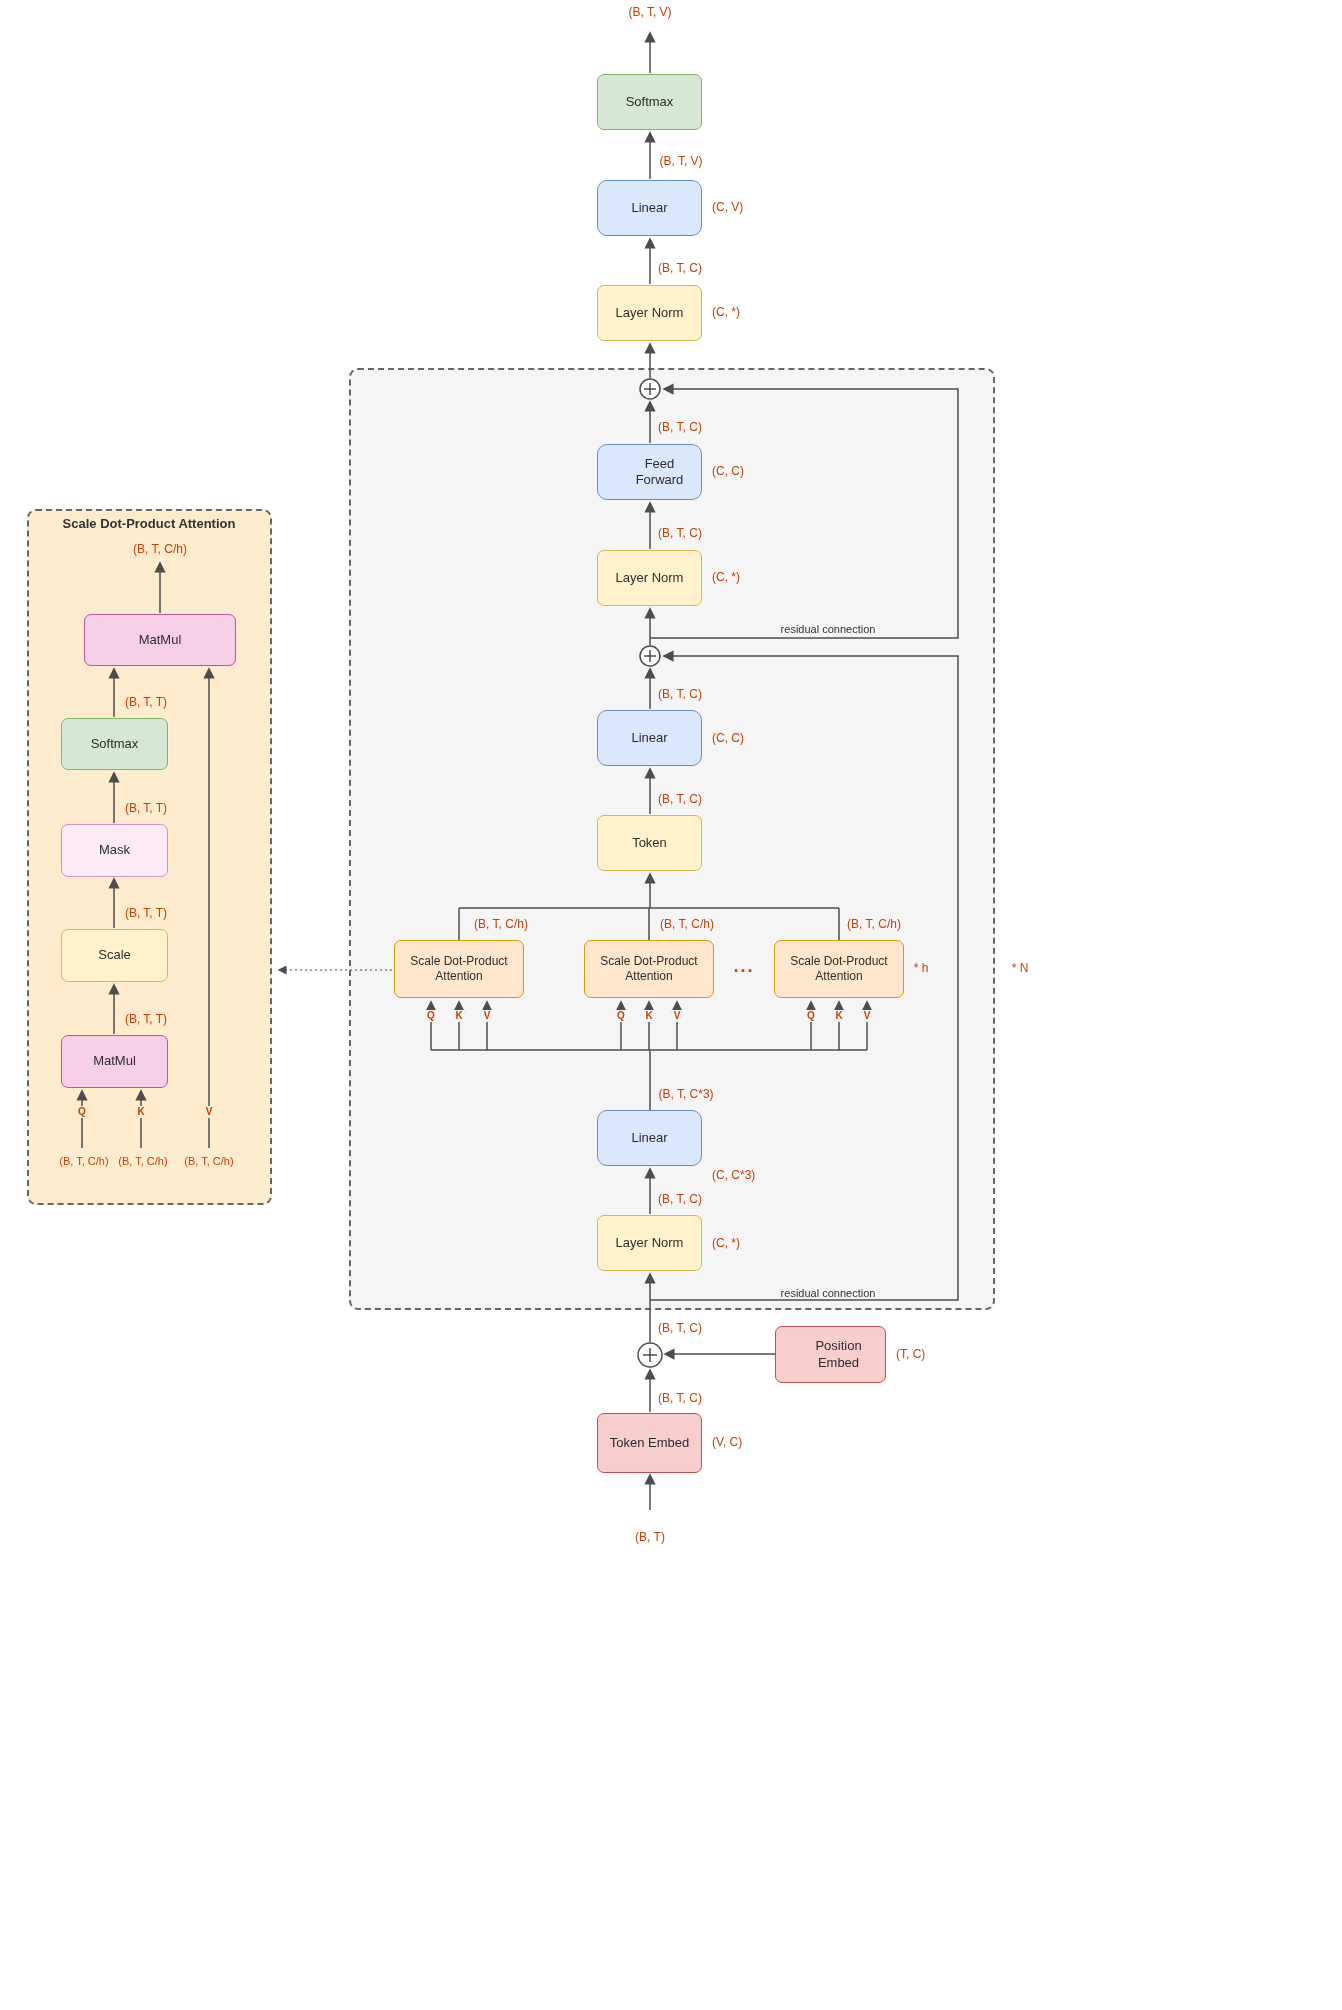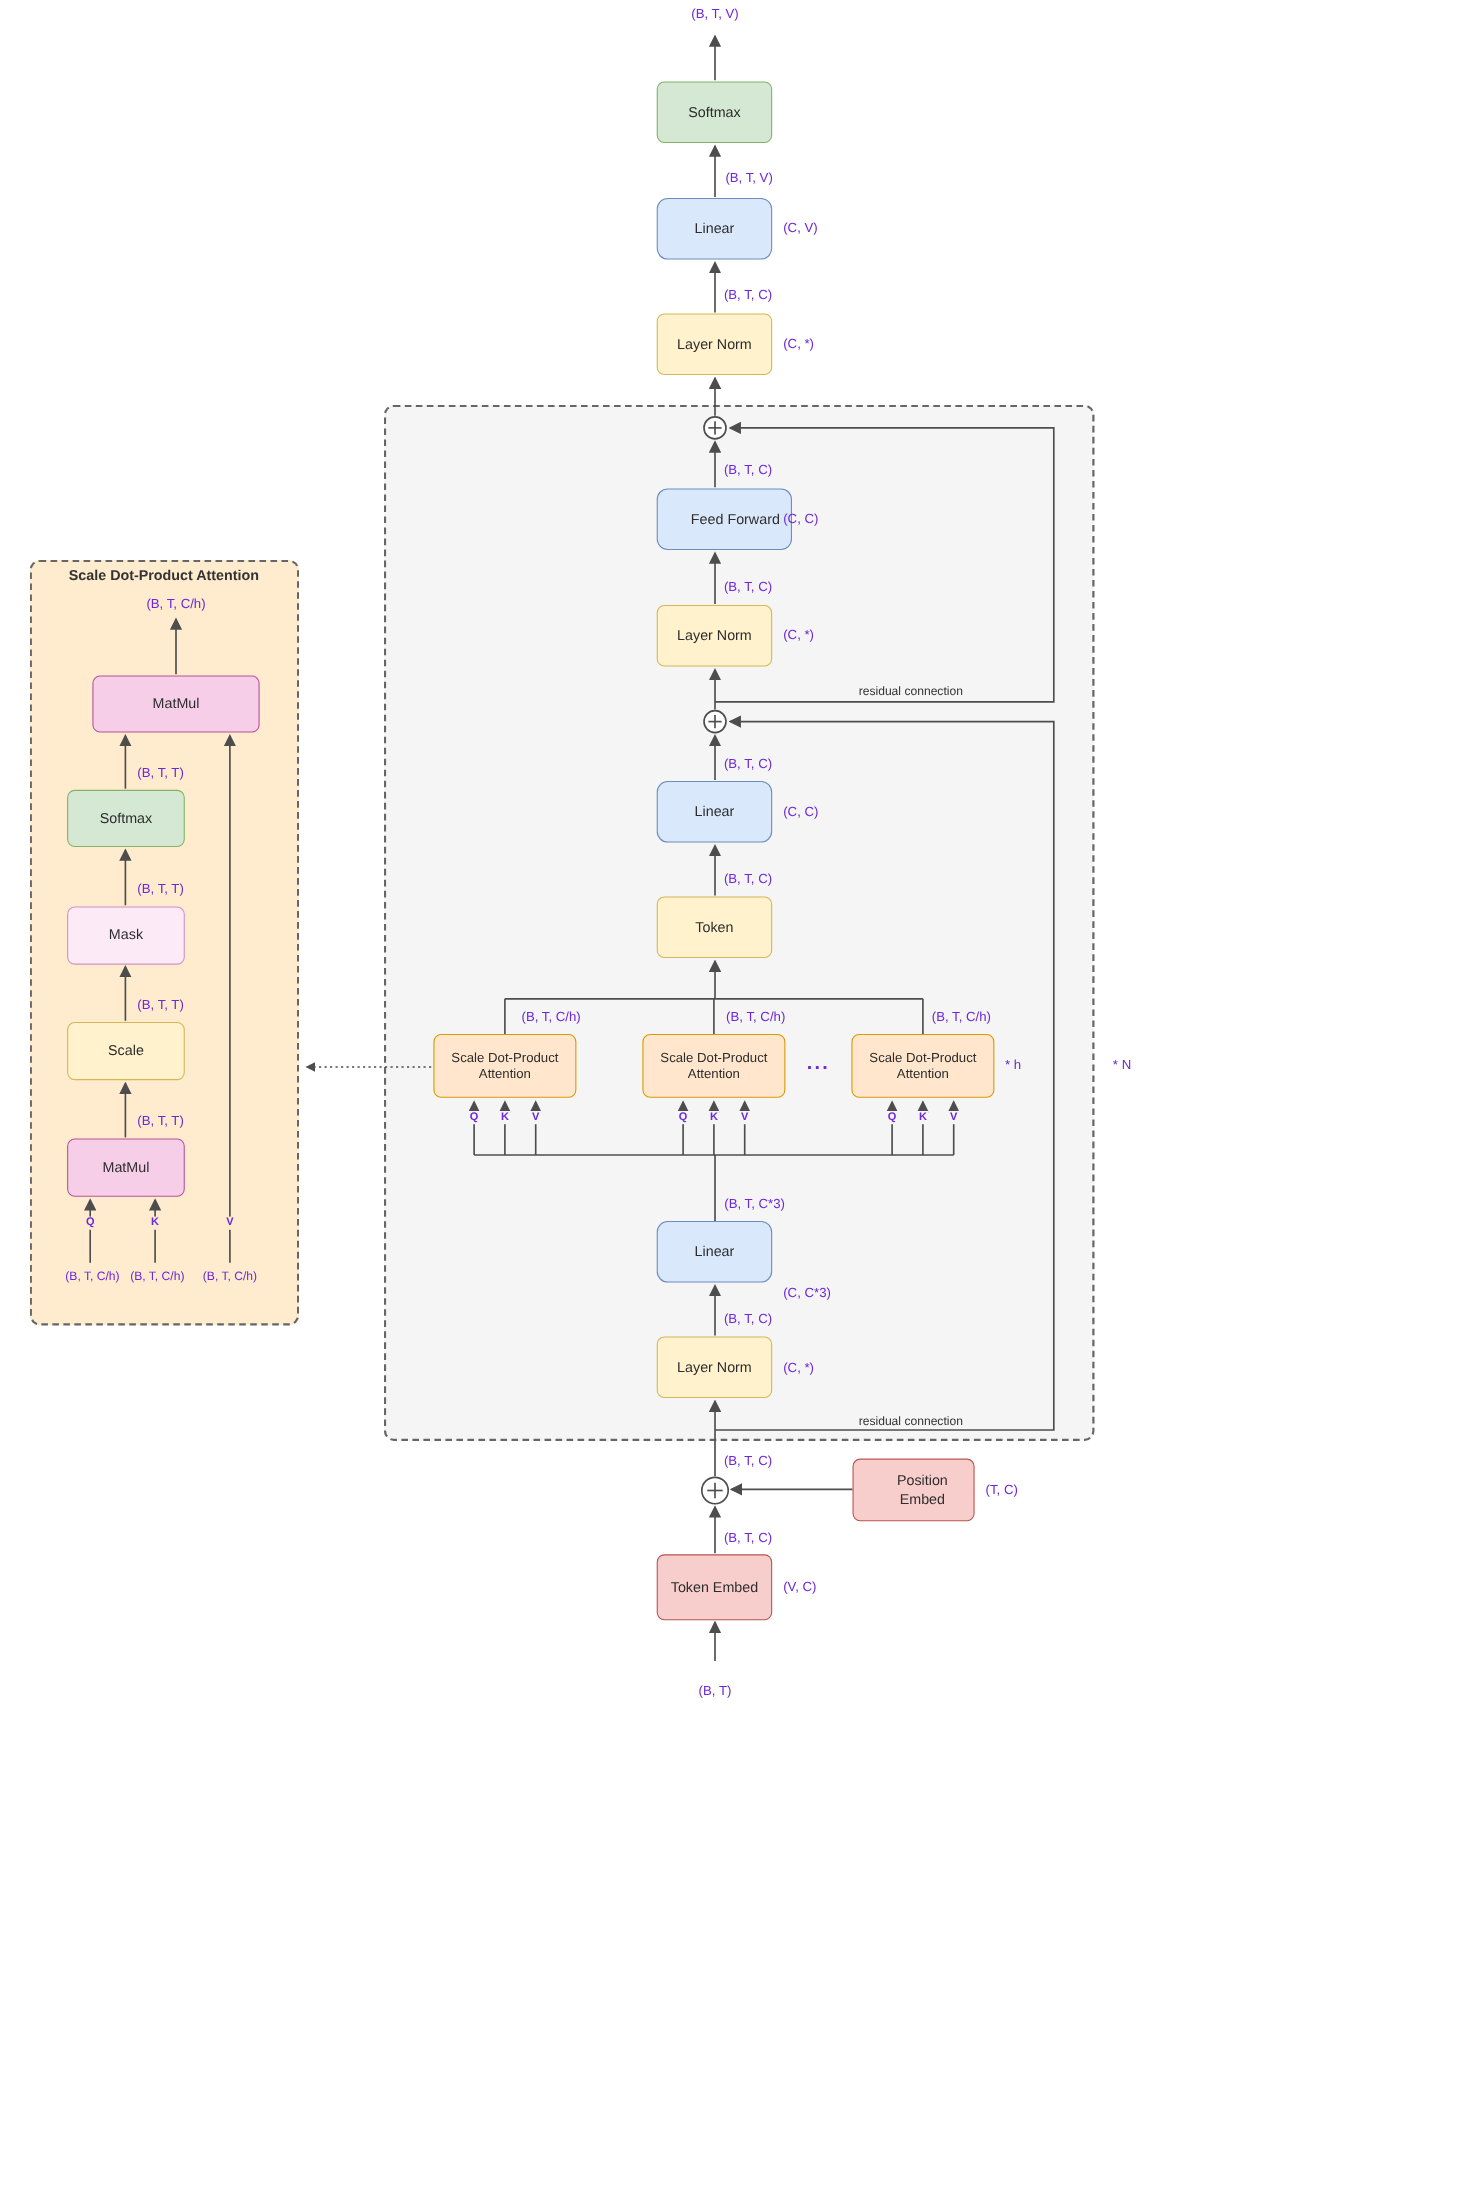--- a/index.html
+++ b/index.html
@@ -20,21 +20,21 @@
     text-align:center;border-radius:7px;font-weight:400;font-size:13px;
     border:1.5px solid;box-sizing:border-box;z-index:3;padding:2px 4px;line-height:1.25;
   }
   .green{background:#d5e8d4;border-color:#82b366;}
   .blue{background:#dae8fc;border-color:#6c8ebf;border-radius:10px;}
   .yellow{background:#fff2cc;border-color:#d6b656;}
   .orange{background:#ffe6cc;border-color:#d79b00;font-size:12px;}
   .red{background:#f8cecc;border-color:#b85450;}
   .pink{background:#f6cee8;border-color:#b85499;}
   .lightpink{background:#fcebf7;border-color:#cf92c4;}
-  .lbl{position:absolute;font-size:12px;color:#6d28d9;white-space:nowrap;z-index:4;line-height:1;}
+  .lbl{position:absolute;font-size:12px;color:#c2410c;white-space:nowrap;z-index:4;line-height:1;}
   .center{transform:translate(-50%,-50%);}
   .side{transform:translateY(-50%);}
   .mini{font-size:10px;font-weight:700;background:#f5f5f5;padding:1px 2px;z-index:4;}
   .mini.tan{background:#ffebcd;}
   .small{font-size:11px;}
   .residual{font-size:11px;color:#333;}
   .dtitle{font-weight:700;font-size:13px;color:#333;}
   .dots{font-size:18px;font-weight:700;letter-spacing:2px;}
 </style>
 </head>
@@ -125,21 +125,21 @@
     <g class="addnode">
       <circle cx="650" cy="389" r="10"></circle>
       <line x1="644" y1="389" x2="656" y2="389"></line>
       <line x1="650" y1="383" x2="650" y2="395"></line>
     </g>
   </svg>
 
   <div class="box green" style="left:597px;top:74px;width:105px;height:56px;">Softmax</div>
   <div class="box blue" style="left:597px;top:180px;width:105px;height:56px;">Linear</div>
   <div class="box yellow" style="left:597px;top:285px;width:105px;height:56px;">Layer Norm</div>
-  <div class="box blue" style="left:597px;top:444px;width:123px;height:56px;padding-left:24px;">Feed Forward</div>
+  <div class="box blue" style="left:597px;top:444px;width:105px;height:56px;padding-left:24px;">Feed Forward</div>
   <div class="box yellow" style="left:597px;top:550px;width:105px;height:56px;">Layer Norm</div>
   <div class="box blue" style="left:597px;top:710px;width:105px;height:56px;">Linear</div>
   <div class="box yellow" style="left:597px;top:815px;width:105px;height:56px;">Token</div>
   <div class="box orange" style="left:394px;top:940px;width:130px;height:58px;">Scale Dot-Product Attention</div>
   <div class="box orange" style="left:584px;top:940px;width:130px;height:58px;">Scale Dot-Product Attention</div>
   <div class="box orange" style="left:774px;top:940px;width:130px;height:58px;">Scale Dot-Product Attention</div>
   <div class="box blue" style="left:597px;top:1110px;width:105px;height:56px;">Linear</div>
   <div class="box yellow" style="left:597px;top:1215px;width:105px;height:56px;">Layer Norm</div>
   <div class="box red" style="left:775px;top:1326px;width:111px;height:57px;padding-left:20px;">Position Embed</div>
   <div class="box red" style="left:597px;top:1413px;width:105px;height:60px;">Token Embed</div>

